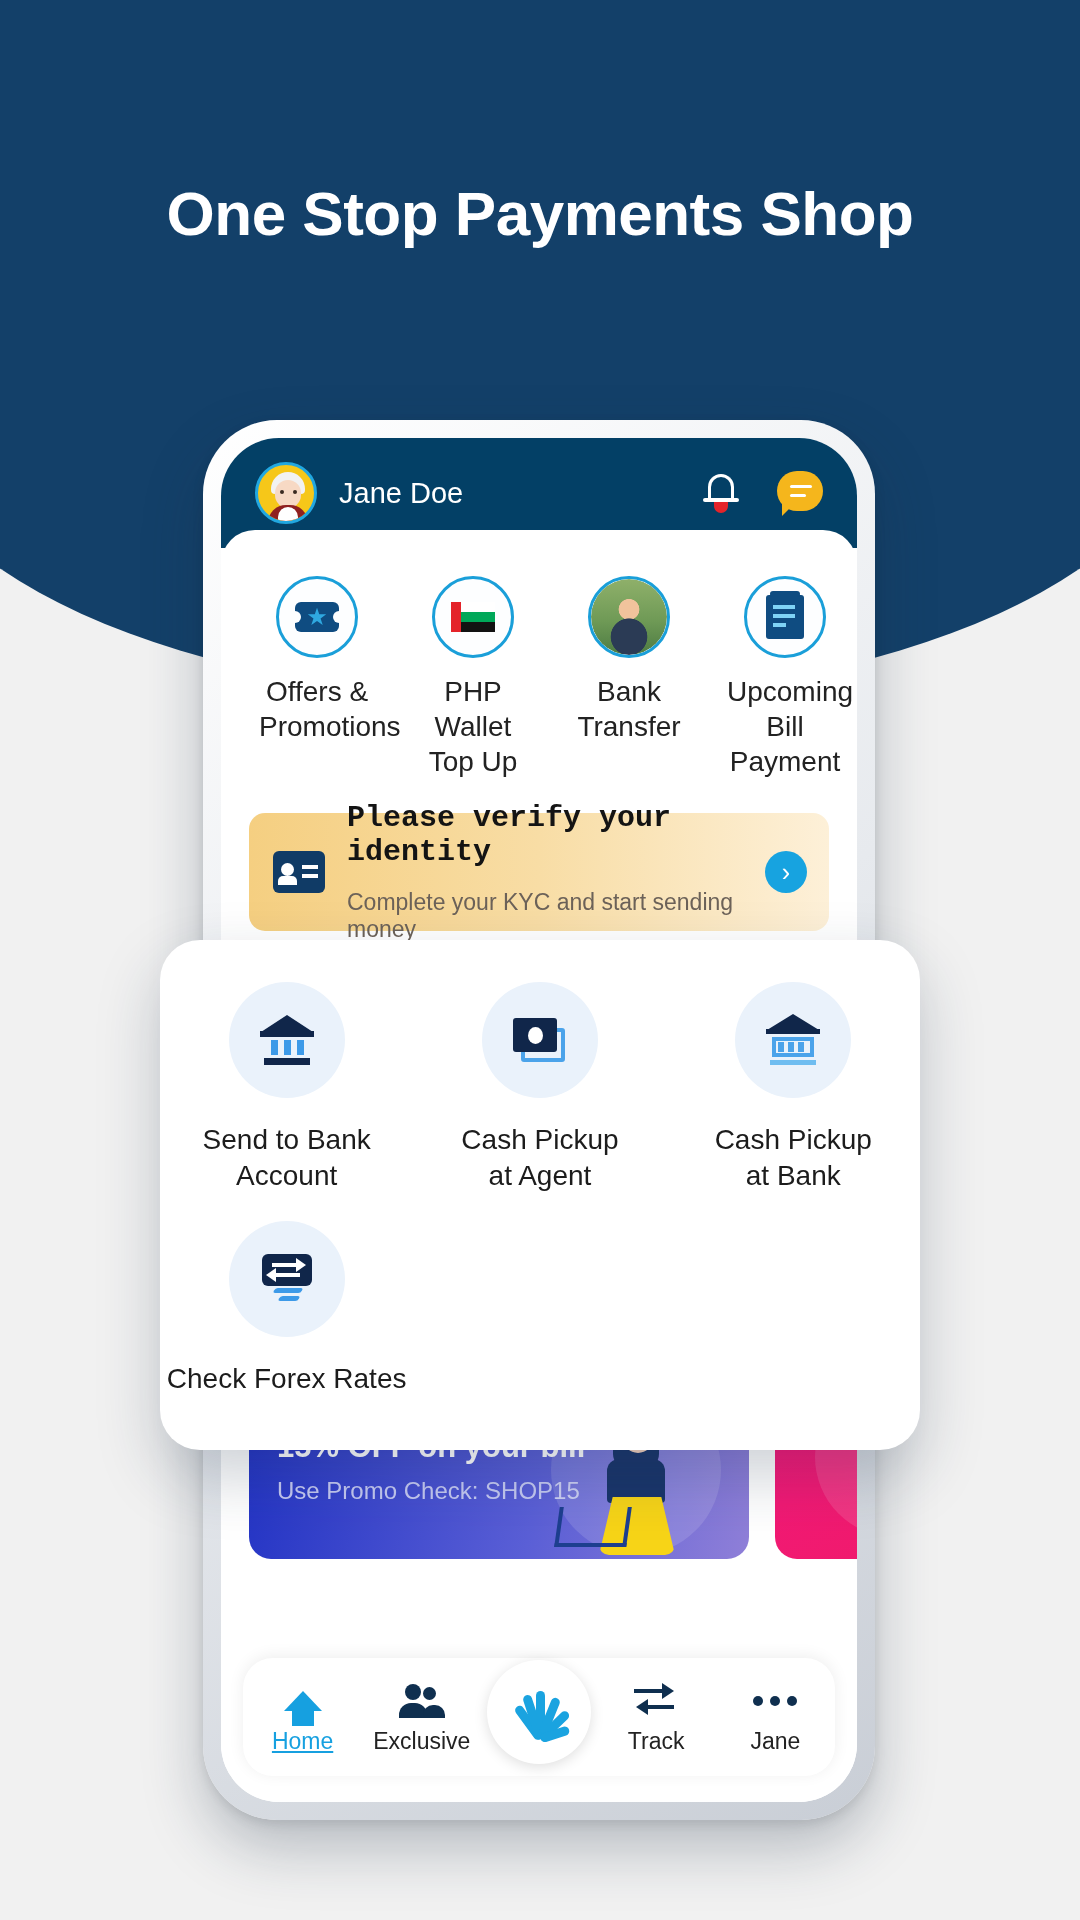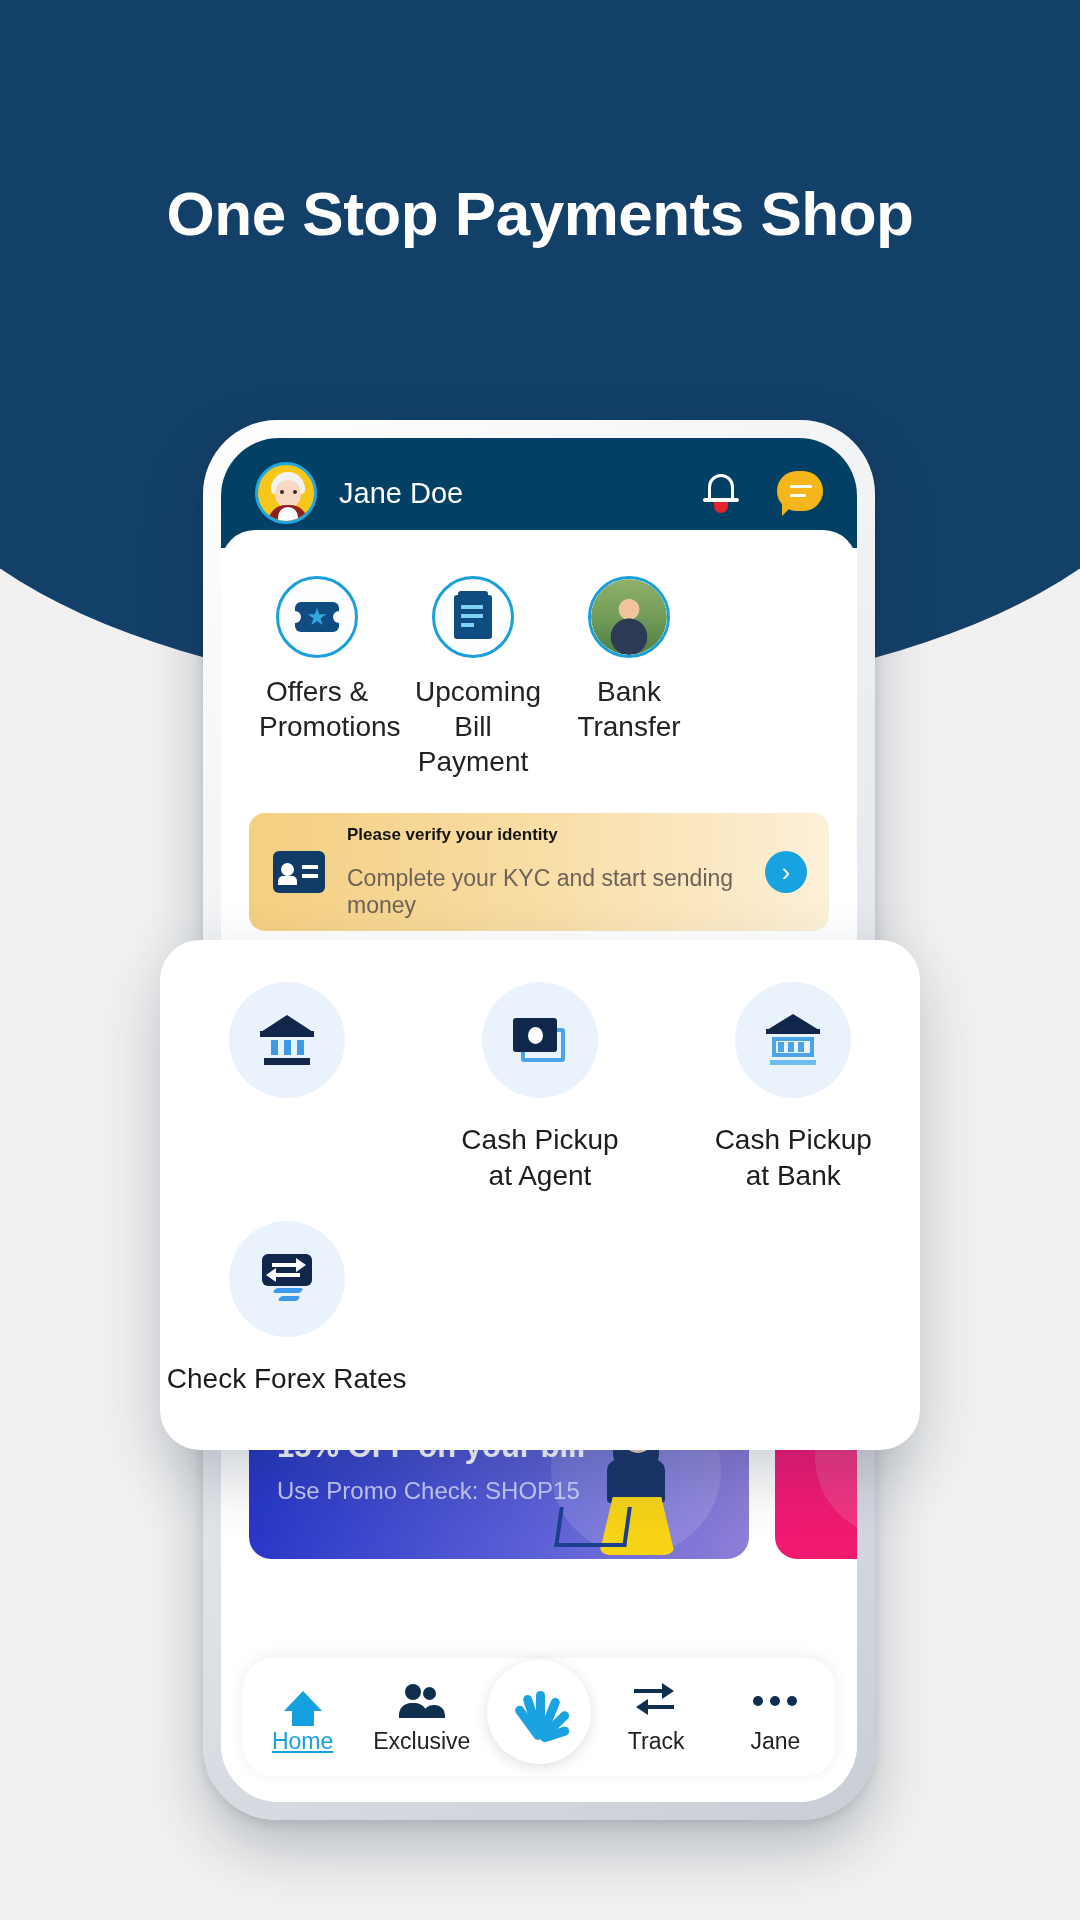--- a/index.html
+++ b/index.html
@@ -116,21 +116,21 @@
     margin:34px 28px 0; height:118px; border-radius:16px;
     background:linear-gradient(90deg,#f5cf81 0%,#f8dda5 50%,#fdf0d8 100%);
     display:flex; align-items:center; padding:0 24px; position:relative;
   }
   #kyc-icon{width:52px;height:42px;background:#103b66;border-radius:6px;position:relative;flex:none;}
   #kyc-icon .p{position:absolute;left:8px;top:12px;width:13px;height:13px;background:#fff;border-radius:50%;}
   #kyc-icon .p2{position:absolute;left:5px;top:25px;width:19px;height:9px;background:#fff;border-radius:5px 5px 0 0;}
   #kyc-icon .l1{position:absolute;left:29px;top:14px;width:16px;height:4px;background:#fff;}
   #kyc-icon .l2{position:absolute;left:29px;top:23px;width:16px;height:4px;background:#fff;}
   #kyc-text{margin-left:22px;}
-  #kyc-title{font-size:17px;font-weight:bold;color:#141414;}
+  #kyc-title{font-size:30px;font-weight:bold;color:#141414;font-family:Liberation Mono, monospace;}
   #kyc-sub{font-size:23px;color:#6c6259;margin-top:20px;}
   #kyc-arrow{
     position:absolute;right:22px;top:50%;transform:translateY(-50%);
     width:42px;height:42px;border-radius:50%;background:#17a3e0;
     color:#fff;font-size:25px;display:flex;align-items:center;justify-content:center;
   }
 
   
   #dots{display:flex;justify-content:center;gap:14px;margin-top:30px;}
   .dot{width:12px;height:12px;border-radius:50%;background:#a9b4c0;}
@@ -291,38 +291,54 @@
                 <span class="ic-star">★</span>
               </span>
           </div>
           <div class="qa-label">
             <span>Offers &amp;</span><br>
             <span>Promotions</span>
           </div>
         </div>
         <div class="qa">
           <div class="qa-circle">
+            <span class="ic-flag">
+                <span class="fr"></span>
+                <span class="fb">
+                  <i></i>
+                  <i></i>
+                  <i></i>
+                </span>
+              </span>
+          </div>
+          <div class="qa-label">
+            <span>PHP Wallet</span><br>
+            <span>Top Up</span>
+          </div>
+        </div>
+        <div class="qa">
+          <div class="qa-circle">
+            <span class="ic-photo"></span>
+          </div>
+          <div class="qa-label">
+            <span>Bank</span><br>
+            <span>Transfer</span>
+          </div>
+        </div>
+        <div class="qa">
+          <div class="qa-circle">
             <span class="ic-bill">
                 <b></b>
                 <b></b>
                 <b></b>
               </span>
           </div>
           <div class="qa-label">
             <span>Upcoming</span><br>
             <span>Bill Payment</span>
-          </div>
-        </div>
-        <div class="qa">
-          <div class="qa-circle">
-            <span class="ic-photo"></span>
-          </div>
-          <div class="qa-label">
-            <span>Bank</span><br>
-            <span>Transfer</span>
           </div>
         </div>
 
       </div>
 
       <div id="kyc">
         <div id="kyc-icon">
           <span class="p"></span>
             <span class="p2"></span>
             <span class="l1"></span>
@@ -419,20 +435,24 @@
       <div class="m-circle">
         <span class="ic-bank">
             <i class="roof"></i>
             <i class="top"></i>
             <i class="c c1"></i>
             <i class="c c2"></i>
             <i class="c c3"></i>
             <i class="base"></i>
           </span>
       </div>
+      <div class="m-label">
+        <span>Send to Bank</span><br>
+        <span>Account</span>
+      </div>
     </div>
     <div class="m-item">
       <div class="m-circle">
         <span class="ic-cash">
             <i class="back"></i>
             <i class="front"></i>
             <i class="coin"></i>
           </span>
       </div>
       <div class="m-label">

